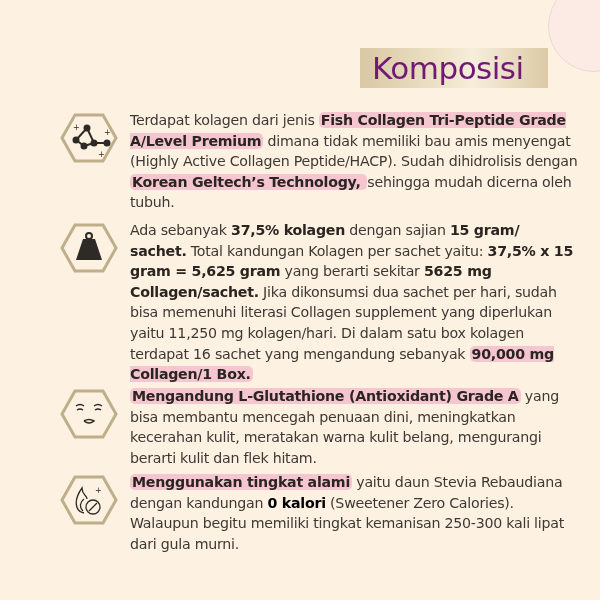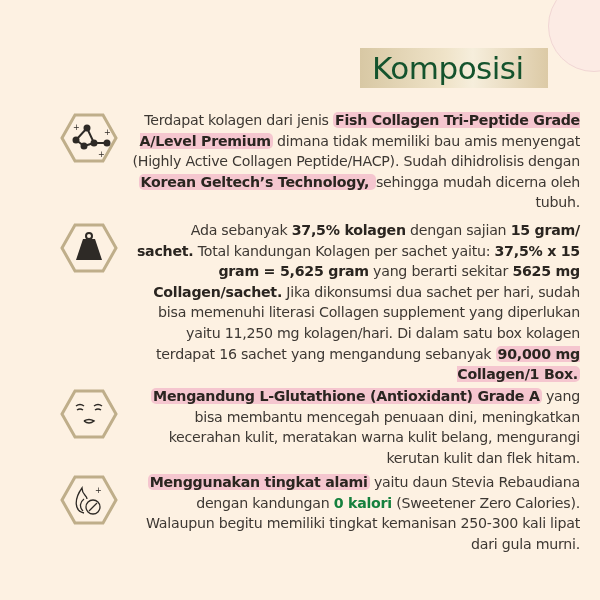--- a/index.html
+++ b/index.html
@@ -1,22 +1,22 @@
 <!DOCTYPE html>
 <html><head>
   <meta charset="utf-8">
   <style>
     html, body { margin:0; padding:0; }
     body { width:600px; height:600px; background:#fdf1e2; position:relative; overflow:hidden; font-family:"DejaVu Sans", sans-serif; color:#3a3530; }
     .deco-arc { position:absolute; right:-40px; top:-20px; width:90px; height:90px; border-radius:50%; border:1px solid #f1d6d4; background:#fcebe4; }
     .title-box { position:absolute; left:360px; top:48px; width:188px; height:40px; background:linear-gradient(90deg,#d8c8a4 0%,#efe3c8 45%,#f6eedc 60%,#dccaa6 100%); }
-    .title { position:absolute; left:372px; top:48px; font-size:31px; line-height:40px; color:#14532d; font-family:"DejaVu Sans", sans-serif; letter-spacing:-0.5px; }
+    .title { position:absolute; left:372px; top:48px; font-size:31px; line-height:40px; color:#701a75; font-family:"DejaVu Sans", sans-serif; letter-spacing:-0.5px; }
     .hex { position:absolute; left:60px; width:58px; height:50px; }
     .hex svg { width:58px; height:50px; }
-    .para { position:absolute; left:130px; width:450px; font-size:14.2px; line-height:20.6px; color:#3d3833; letter-spacing:-0.25px;text-align:right; }
+    .para { position:absolute; left:130px; width:450px; font-size:14.2px; line-height:20.6px; color:#3d3833; letter-spacing:-0.25px; }
     .hl { background:#f5c6cf; border-radius:5px; padding:0 2px; font-weight:bold; color:#2a2520; }
   </style>
 </head>
 <body>
 
 <div class="deco-arc"></div>
 <div class="title-box"></div>
 <div class="title">Komposisi</div>
 
 <div class="hex" style="top:113px">
@@ -53,27 +53,27 @@
       <polygon points="15,2 43,2 56,25 43,48 15,48 2,25" fill="none" stroke="#bfae8a" stroke-width="3"></polygon>
     <g stroke="#2e2a26" stroke-width="1.5" fill="none">
         <path d="M16,17 Q20,14 24,17"></path>
         <path d="M17,21 Q20,19 23,21"></path>
         <path d="M34,17 Q38,14 42,17"></path>
         <path d="M35,21 Q38,19 41,21"></path>
         <path d="M24,32 Q29,29 34,32 Q29,36 24,32"></path>
       </g>
     </svg>
 </div>
-<div class="para" style="top:386px"><span class="hl">Mengandung L-Glutathione (Antioxidant) Grade A</span><span> yang bisa membantu mencegah penuaan dini, meningkatkan kecerahan kulit, meratakan warna kulit belang, mengurangi kerutan kulit dan flek hitam.</span></div>
+<div class="para" style="top:386px"><span class="hl">Mengandung L-Glutathione (Antioxidant) Grade A</span><span> yang bisa membantu mencegah penuaan dini, meningkatkan kecerahan kulit, meratakan warna kulit belang, mengurangi berarti kulit dan flek hitam.</span></div>
 
 <div class="hex" style="top:475px">
   <svg viewBox="0 0 58 50">
       <polygon points="15,2 43,2 56,25 43,48 15,48 2,25" fill="none" stroke="#bfae8a" stroke-width="3"></polygon>
     <g stroke="#2e2a26" stroke-width="1.3" fill="none">
         <path d="M24,38 C14,36 14,24 22,13 C22,20 27,20 27,24"></path>
         <path d="M23,36 C19,32 20,27 24,24"></path>
         <circle cx="33" cy="32" r="7"></circle>
         <line x1="29" y1="36" x2="37" y2="28"></line>
       </g>
     <text x="35" y="18" font-size="8" fill="#2e2a26">+</text>
     </svg>
 </div>
-<div class="para" style="top:472px"><span class="hl">Menggunakan tingkat alami</span><span> yaitu daun Stevia Rebaudiana dengan kandungan </span><span style="font-weight: bold; color: #15803d;">0 kalori</span><span> (Sweetener Zero Calories). Walaupun begitu memiliki tingkat kemanisan 250-300 kali lipat dari gula murni.</span></div>
+<div class="para" style="top:472px"><span class="hl">Menggunakan tingkat alami</span><span> yaitu daun Stevia Rebaudiana dengan kandungan </span><span style="font-weight: bold; color: #000000;">0 kalori</span><span> (Sweetener Zero Calories). Walaupun begitu memiliki tingkat kemanisan 250-300 kali lipat dari gula murni.</span></div>
 
 </body></html>

